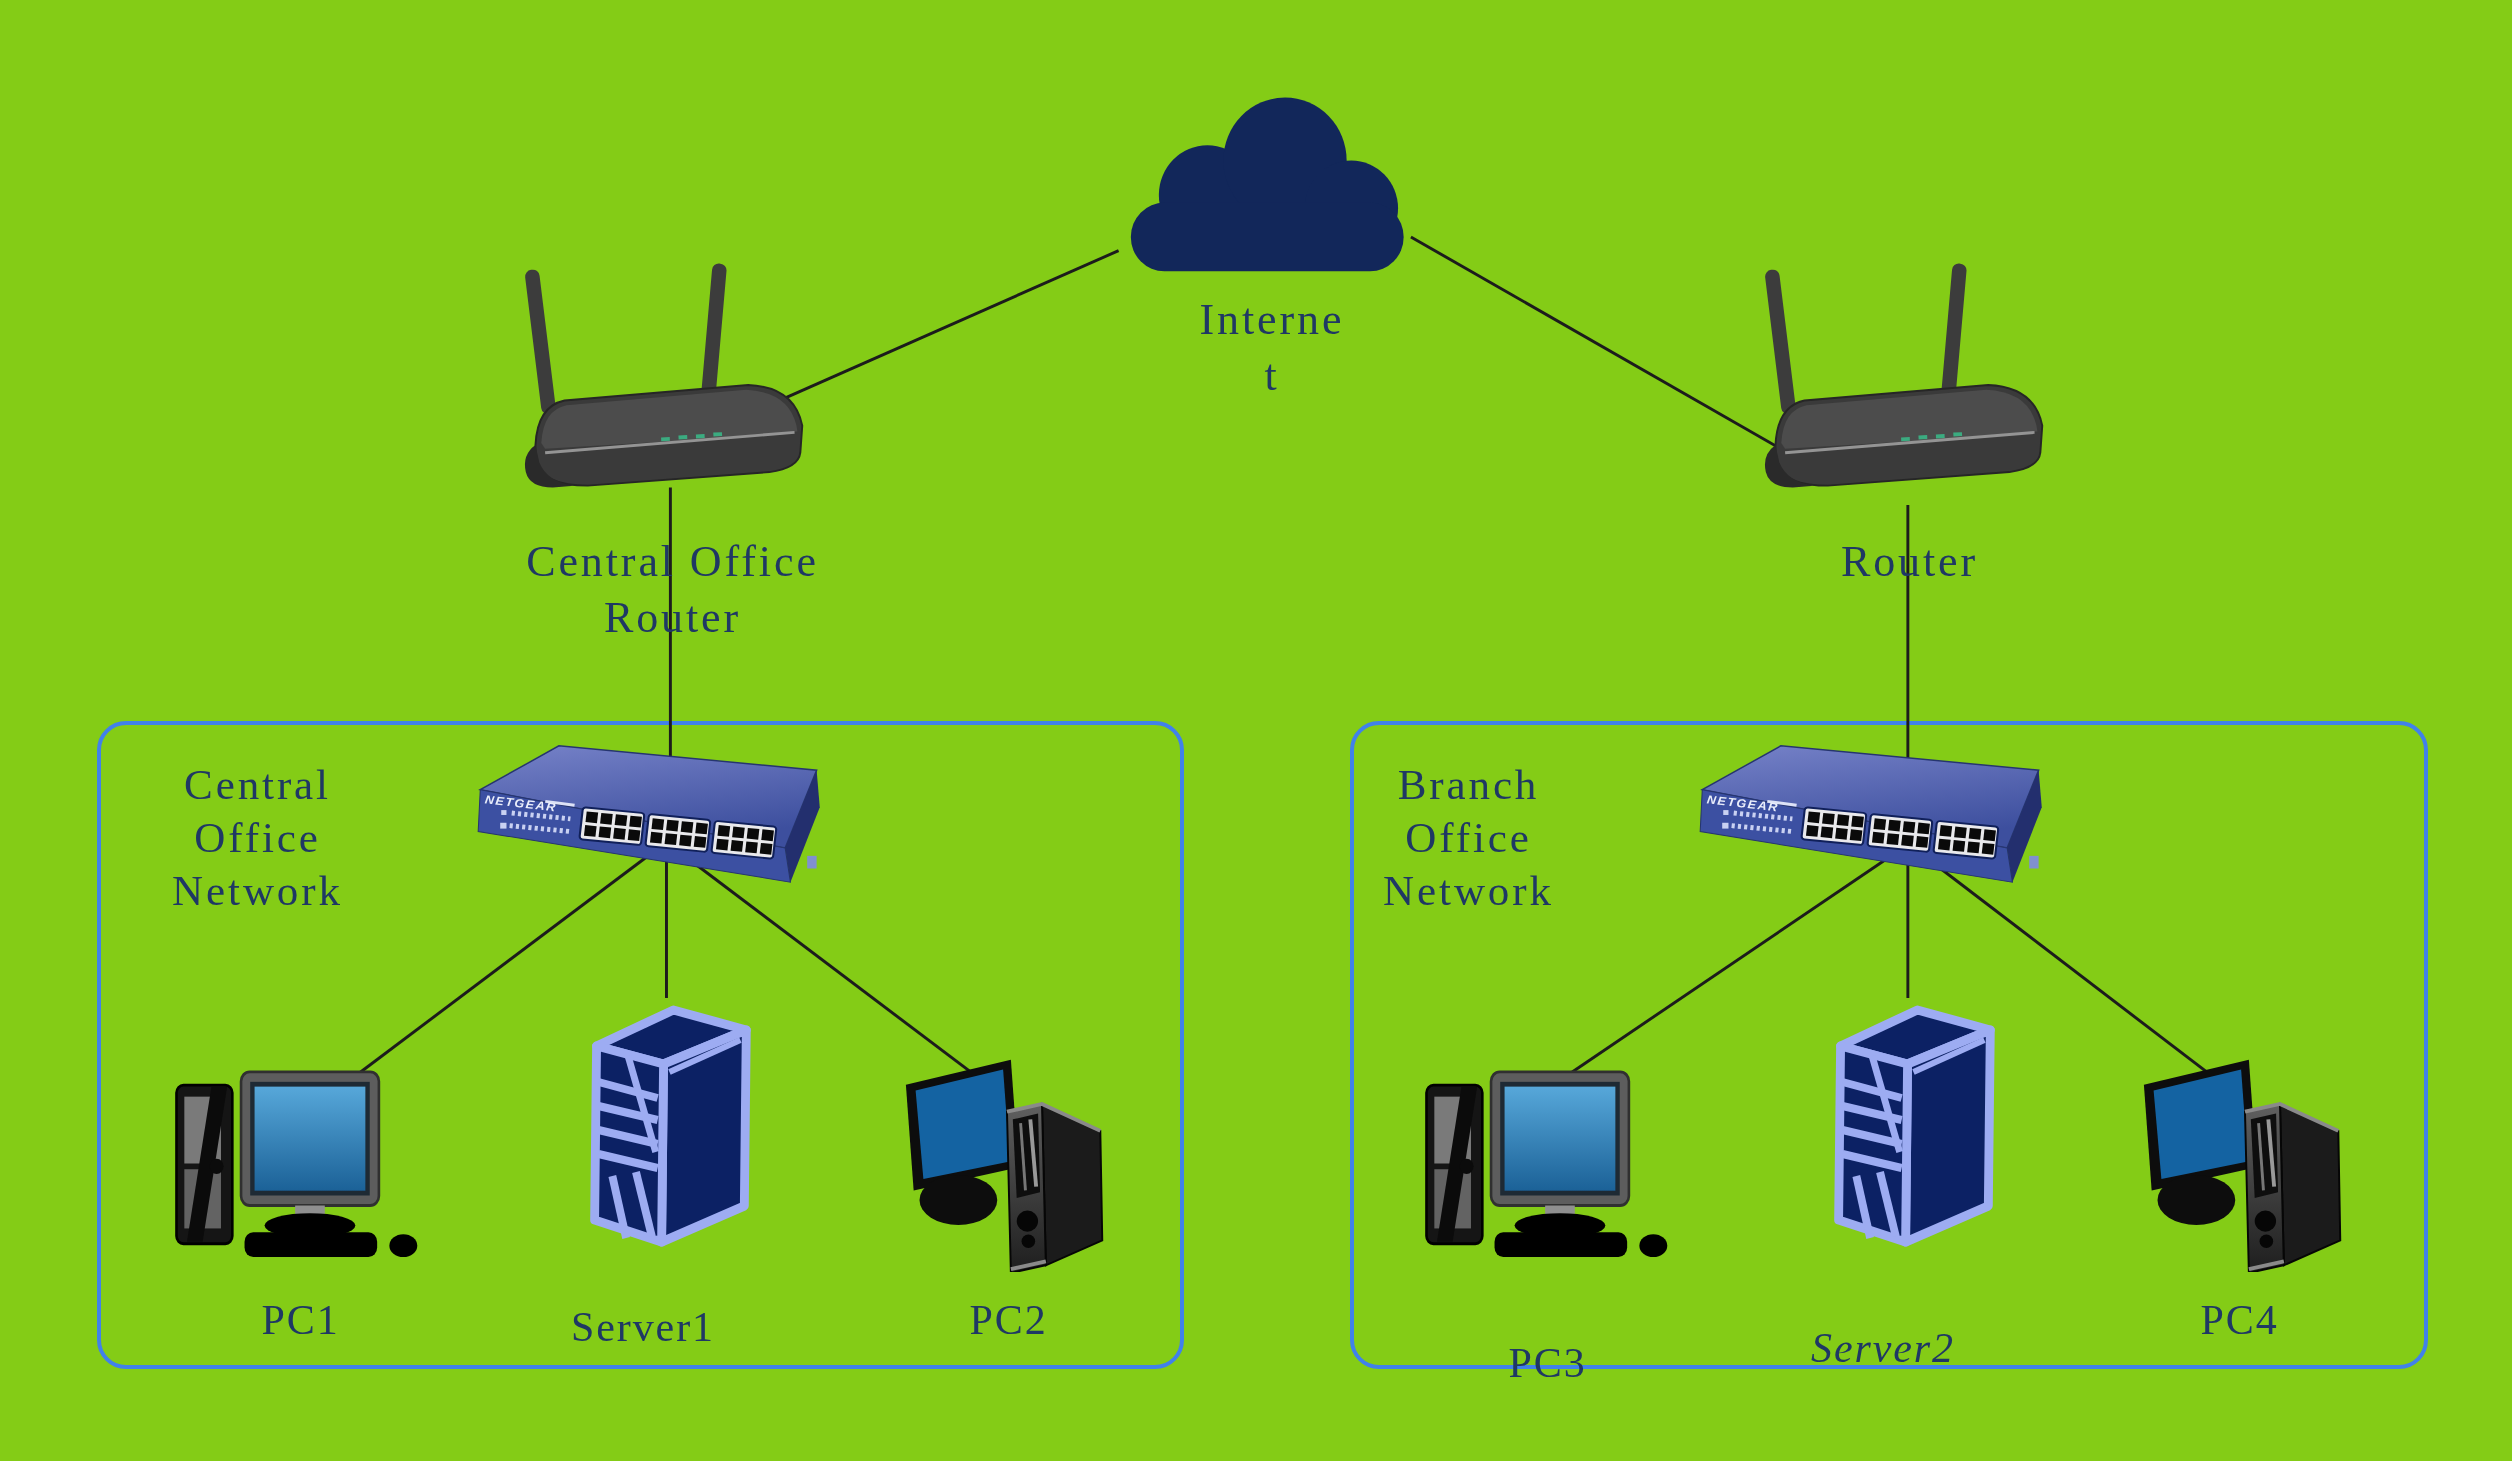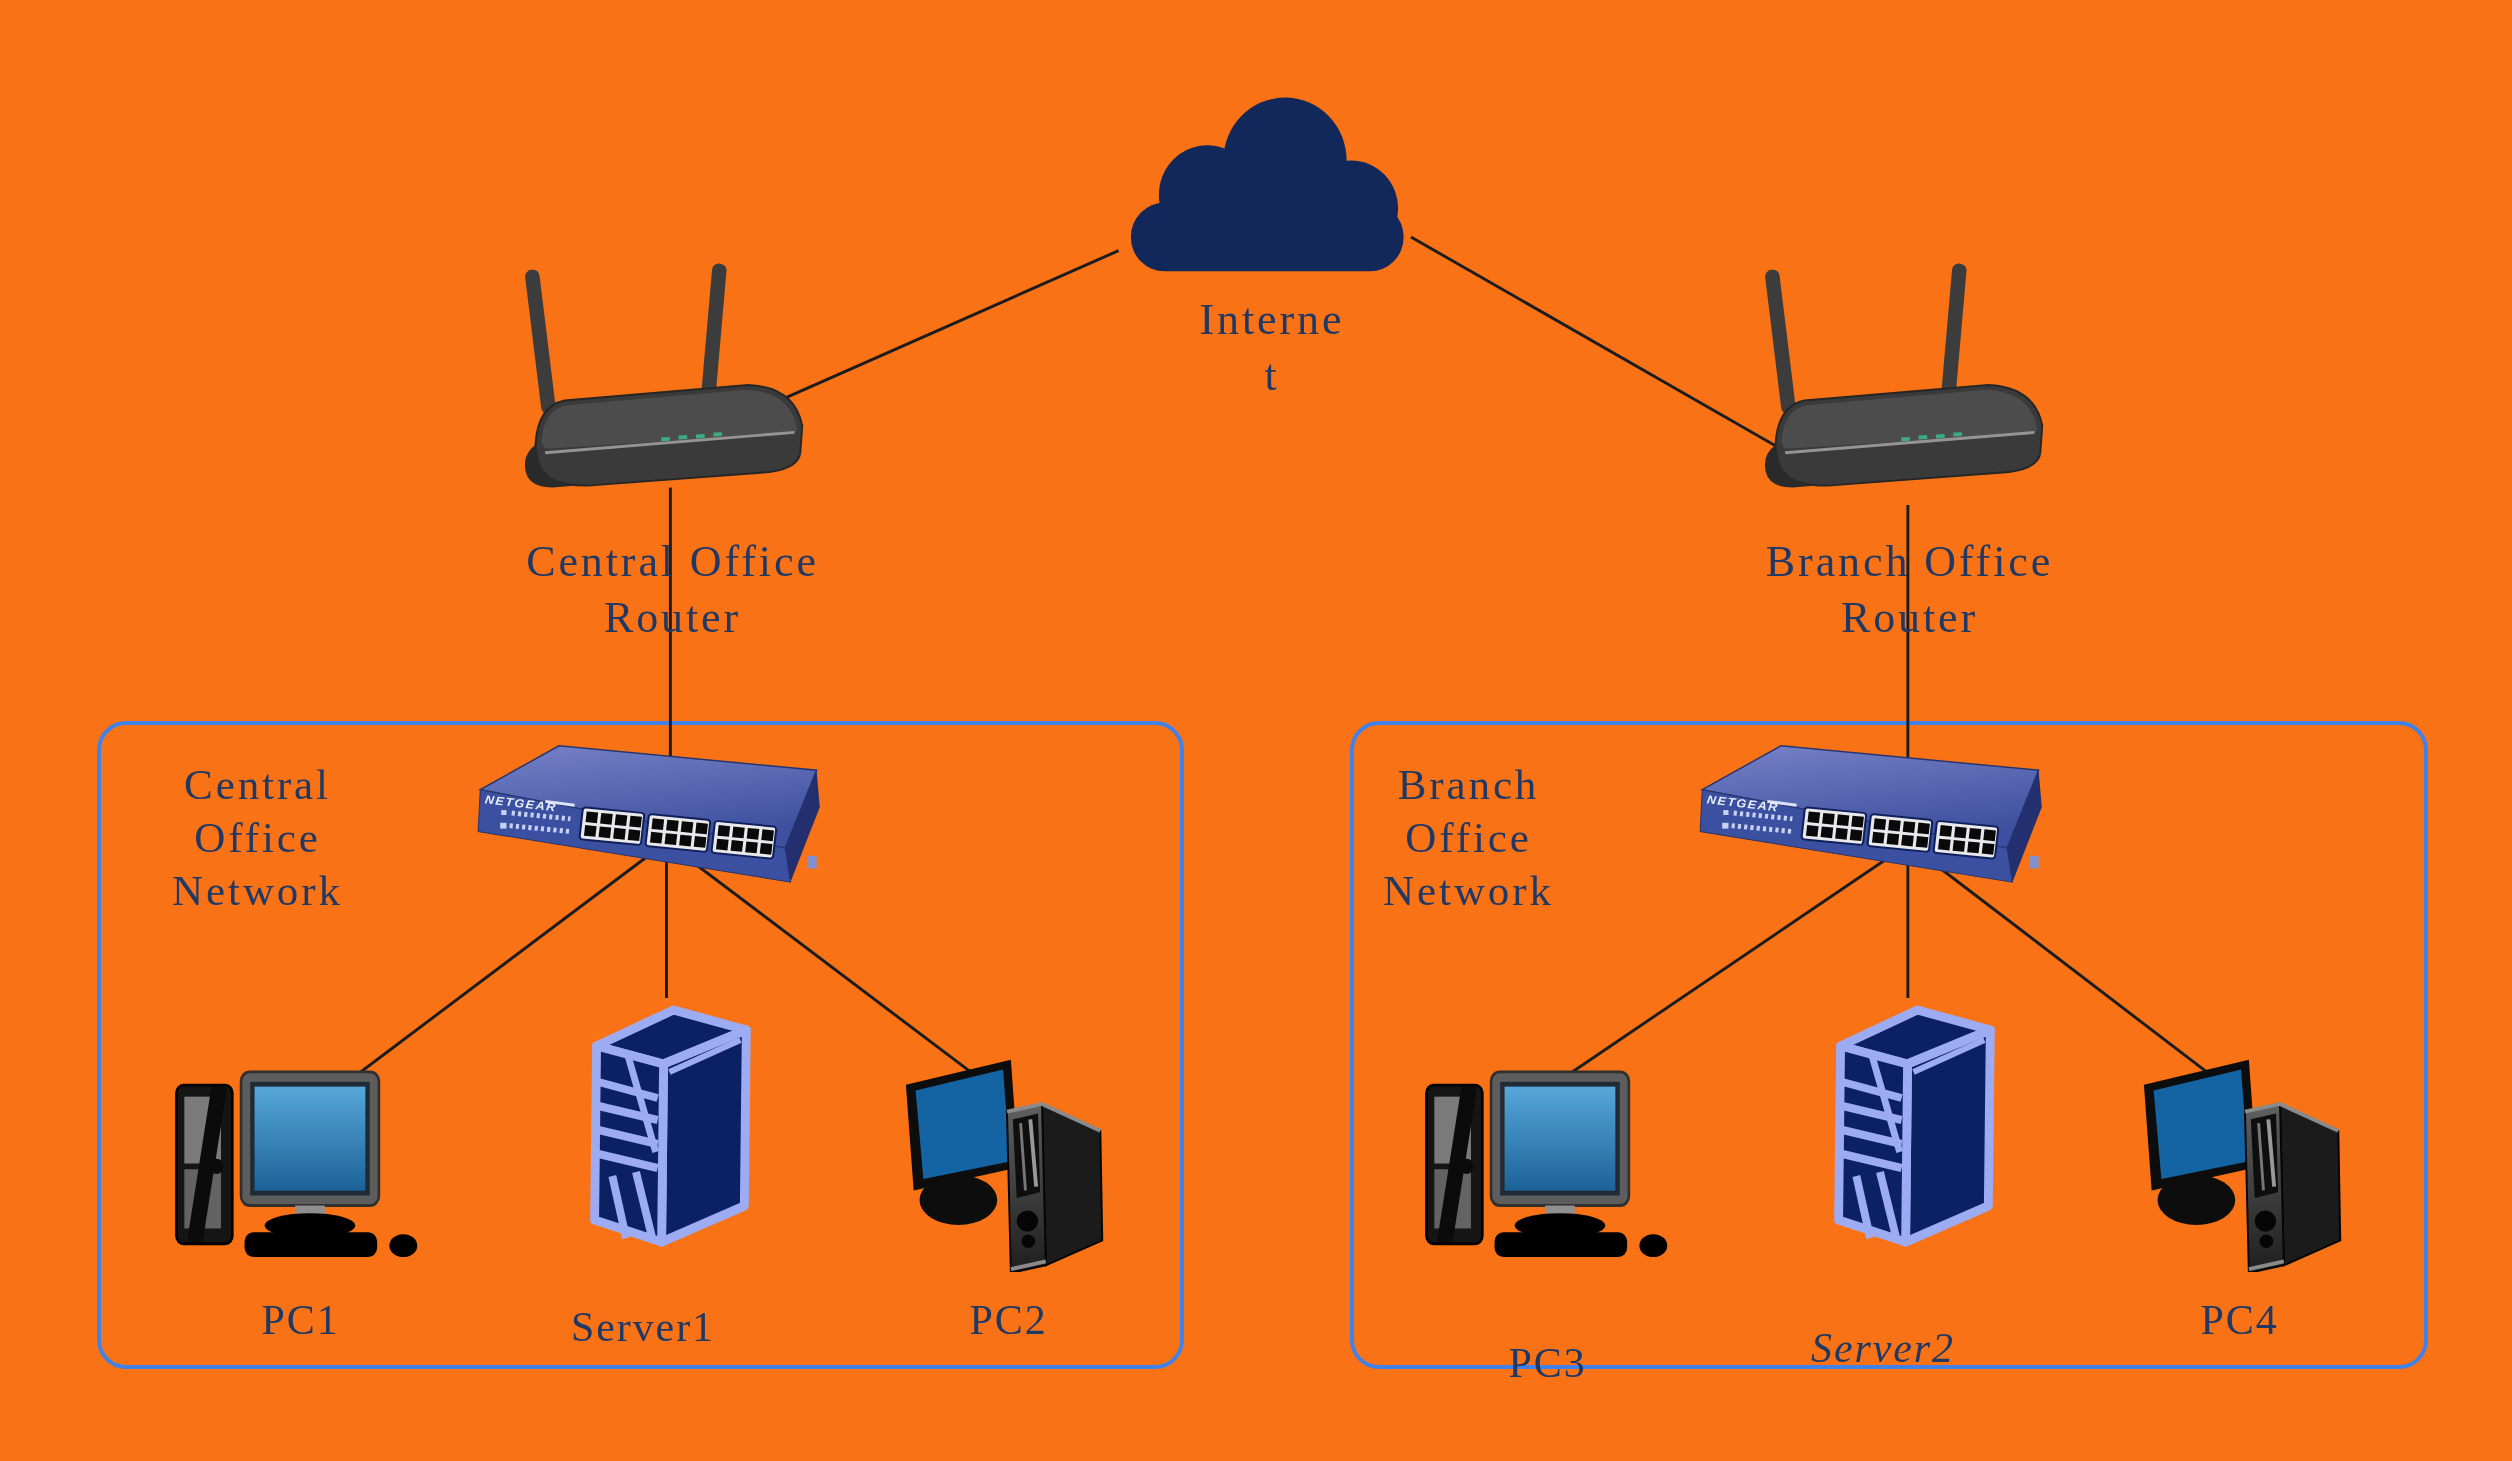--- a/index.html
+++ b/index.html
@@ -1,16 +1,16 @@
 <!DOCTYPE html>
 <html><head>
 <meta charset="utf-8">
 <style>
   html,body{margin:0;padding:0;background:#ffffff;}
-  .canvas{position:relative;width:2512px;height:1462px;background:#f97316;overflow:hidden;
+  .canvas{position:relative;width:2512px;height:1462px;background:#84cc16;overflow:hidden;
           font-family:"Liberation Serif","DejaVu Serif",serif;}
   .wires{position:absolute;left:0;top:0;z-index:2;}
   .netbox{position:absolute;border:4.9px solid #4181EA;border-radius:29px;z-index:1;background:transparent;}
   .node{position:absolute;z-index:3;}
   .lbl{position:absolute;z-index:4;color:#1F3864;text-align:center;}
   .lbl-lg{font-size:44px;line-height:56px;letter-spacing:2.9px;}
   .lbl-md{font-size:43px;line-height:53px;letter-spacing:2.9px;}
   .dev{font-size:42px;line-height:49px;letter-spacing:1.9px;}
   .swbrand{font-family:"Liberation Sans","DejaVu Sans",sans-serif;font-style:italic;font-weight:bold;
            font-size:12px;fill:#EAEEFB;letter-spacing:1.5px;}
@@ -160,21 +160,20 @@
   </svg>
   <div class="lbl lbl-lg" style="left:429px;top:534px;width:487px;">
     <div>Central Office</div>
     <div>Router</div>
   </div>
 
   <svg class="node" style="left:1760px;top:263px;width:290px;height:242px;" viewBox="0 0 300 250" preserveAspectRatio="none">
     <use href="#def-router"></use>
   </svg>
   <div class="lbl lbl-lg" style="left:1666px;top:534px;width:487px;">
-    <div>Branch Office</div>
     <div>Router</div>
   </div>
 
   <div class="lbl lbl-md" style="left:97px;top:758px;width:263px;margin-left:29px;">
     <div>Central</div>
     <div>Office</div>
     <div>Network</div>
   </div>
 
   <div class="lbl lbl-md" style="left:1337px;top:758px;width:263px;">

